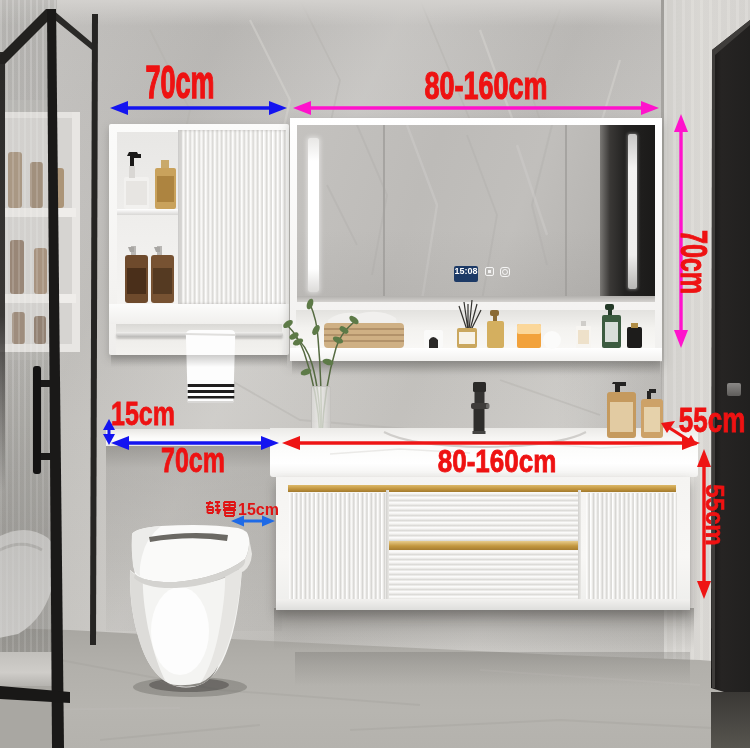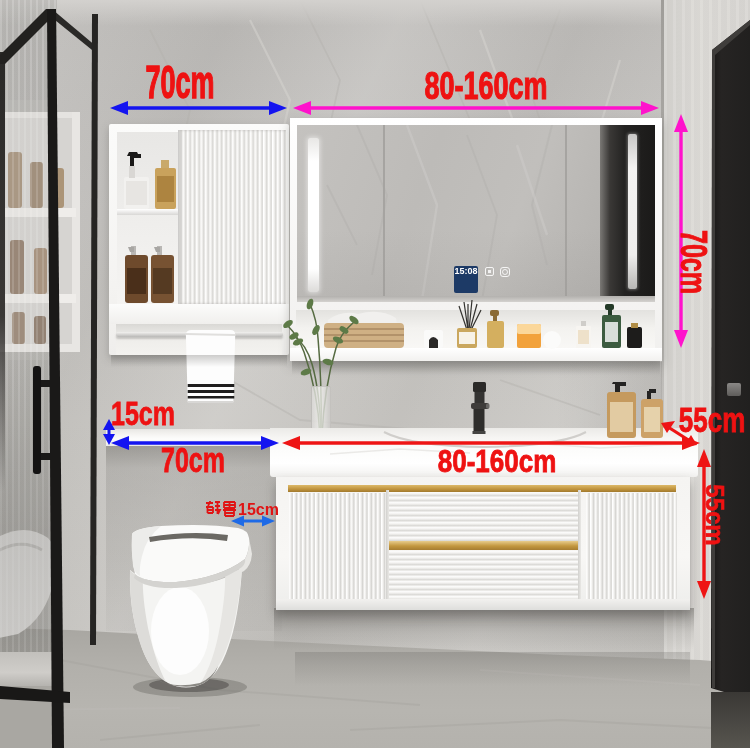--- a/index.html
+++ b/index.html
@@ -182,21 +182,21 @@
 </svg>
 
 <div class="abs" style="left:297px;top:230px;width:358px;height:70px;background:linear-gradient(180deg,rgba(150,148,145,0),rgba(150,148,145,0.18));"></div>
 
 <div class="abs" style="left:308px;top:138px;width:11px;height:154px;background:linear-gradient(180deg,#e8e7e5,#ffffff 15%,#ffffff 85%,#dcdbd9);box-shadow:0 0 5px 1px rgba(255,255,255,0.55);border-radius:2px;"></div>
 
 <div class="abs" style="left:600px;top:125px;width:55px;height:175px;background:linear-gradient(90deg,#7a7875, #3a3836 18%,#232221 45%,#1b1a19);"></div>
 
 <div class="abs" style="left:628px;top:134px;width:9px;height:155px;background:linear-gradient(180deg,#c8c7c6,#f4f3f2 22%,#efeeed 78%,#b8b7b5);box-shadow:0 0 3px 1px rgba(255,255,255,0.3);border-radius:2px;"></div>
 
-<div class="abs" style="left:454px;top:266px;width:24px;height:27px;background:#1d3a66;border-radius:2px;color:#ffffff;font-size:9px;font-weight:bold;line-height:11px;text-align:center;letter-spacing:0;">15:08</div>
+<div class="abs" style="left:454px;top:266px;width:24px;height:16px;background:#1d3a66;border-radius:2px;color:#ffffff;font-size:9px;font-weight:bold;line-height:11px;text-align:center;letter-spacing:0;">15:08</div>
 
 <div class="abs" style="left:485px;top:267px;width:9px;height:9px;border:1.3px solid rgba(255,255,255,0.85);border-radius:2px;box-sizing:border-box;">
       <div style="width:3px;height:3px;background:rgba(255,255,255,0.8);margin:1.5px auto 0;"></div>
     </div>
 
 <div class="abs" style="left:500px;top:267px;width:10px;height:10px;border:1.3px solid rgba(255,255,255,0.85);border-radius:3px;box-sizing:border-box;">
       <div style="width:4px;height:4px;border:1px solid rgba(255,255,255,0.8);border-radius:50%;margin:1.2px auto 0;"></div>
     </div>
 
 <div class="abs" style="left:297px;top:296px;width:358px;height:6px;background:linear-gradient(180deg,#b3b1ae,#d4d2cf);"></div>

